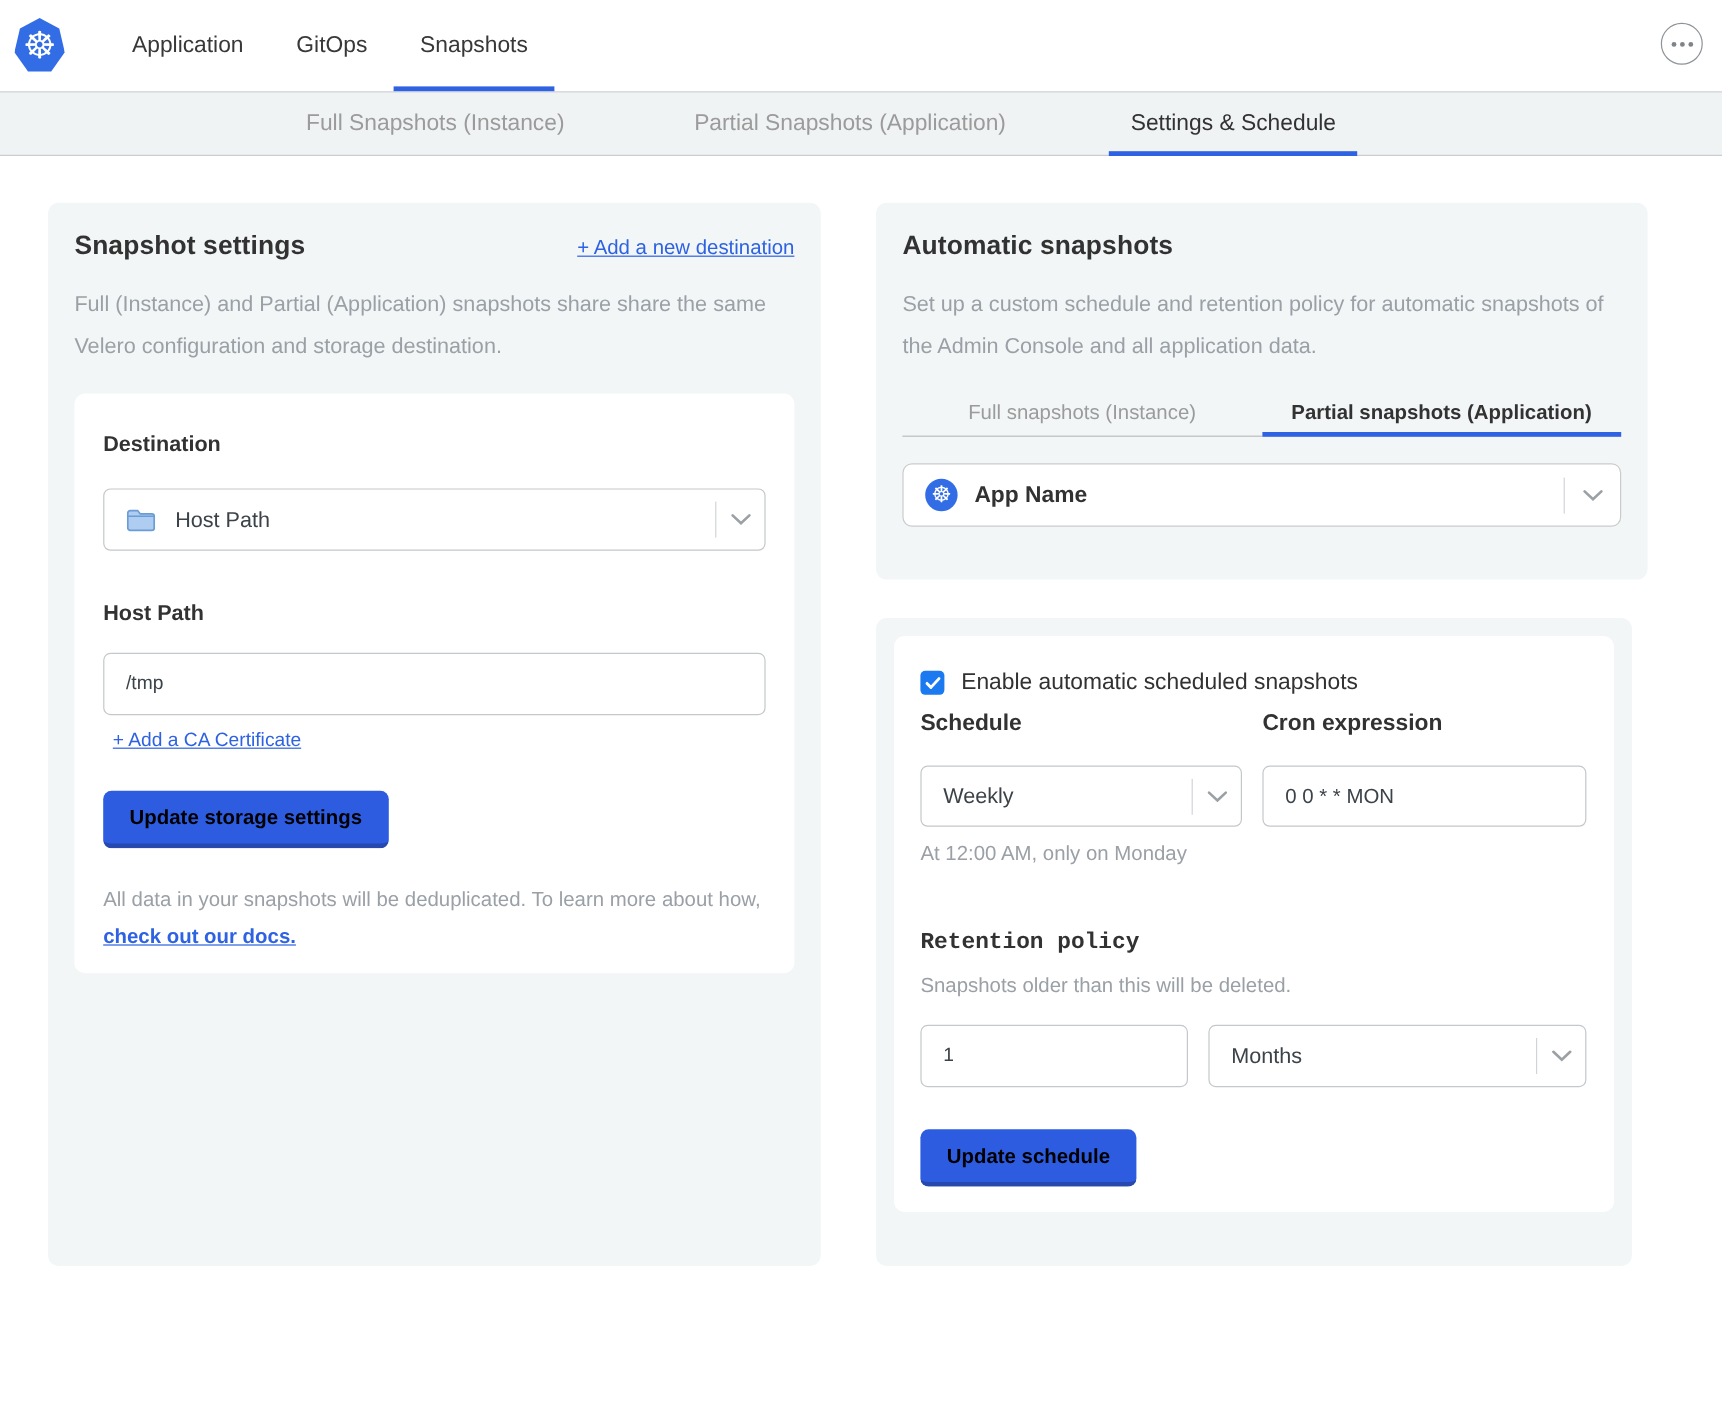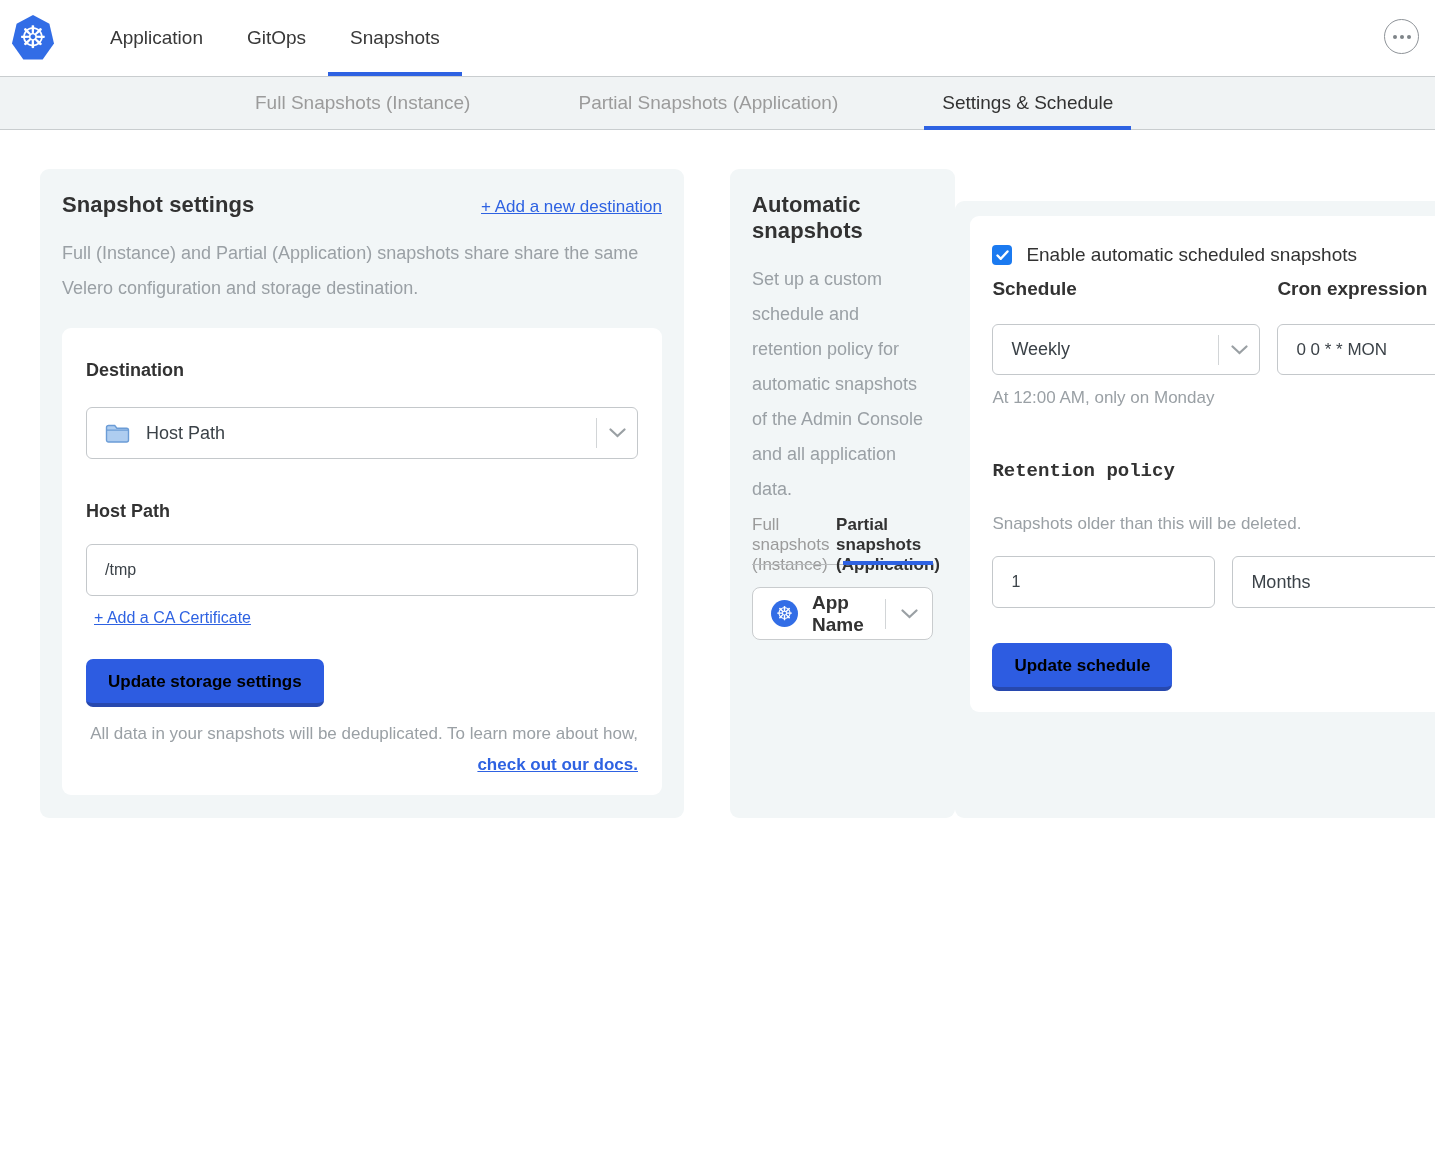--- a/index.html
+++ b/index.html
@@ -57,21 +57,21 @@
   .subtab.active::after {
     content: ""; position: absolute; left: 0; right: 0; bottom: -1px;
     height: 4px; background: var(--accent, #2e62e2);
   }
 
   
   .main { display: flex; padding: 39px 40px 13px 40px; gap: 46px; align-items: stretch; }
   .panel { background: #f2f6f7; border-radius: 9px; }
   .left-col { flex: 0 0 644px; display: flex; }
   .left-panel { width: 644px; padding: 23px 22px; }
-  .right-col { width: 643px; display: flex; flex-direction: row; }
+  .right-col { width: 643px; display: flex; flex-direction: column; }
   .auto-panel { width: 643px; padding: 23px 22px 44px 22px; }
   .sched-panel { width: 630px; margin-top: 32px; padding: 15px 15px 45px 15px; flex: 1 0 auto; }
 
   h2.panel-title { font-size: 22px; font-weight: 700; color: #323232; letter-spacing: 0.1px; }
   .gray-text { color: #9aa0a5; font-size: 18px; line-height: 35px; font-weight: 400; }
 
   a.blue-link {
     color: var(--accent, #2e62e2); text-decoration: underline; cursor: pointer;
     font-weight: 500;
   }
@@ -145,33 +145,33 @@
   .form-grid { display: flex; gap: 17px; margin-top: 12px; }
   .fg-col1 { width: 268px; }
   .fg-col2 { width: 270px; }
   .fg-label { font-size: 19px; font-weight: 700; color: #323232; }
   .fg-field { margin-top: 24px; justify-content: flex-end; }
   .sel51 { height: 51px; }
   .cron-human { margin-top: 13px; color: #9aa0a5; font-size: 17px; }
 
   .retention-title { font-size: 19px; font-weight: 700; margin-top: 52px; font-family: Liberation Mono, monospace; }
   .retention-desc { margin-top: 18px; width: 540px; color: #9aa0a5; font-size: 17px; line-height: 30px; }
-  .retention-hint { margin-top: 32px; color: #9aa0a5; font-size: 17px; }
+  .retention-hint { margin-top: 16px; color: #9aa0a5; font-size: 17px; }
   .retention-row { display: flex; gap: 17px; margin-top: 22px; }
   .ret-num { width: 223px; }
   .ret-unit { width: 315px; }
   .sched-btn-wrap { margin-top: 35px; }
 
   .mt42 { margin-top: 42px; }
   .mt26 { margin-top: 26px; }
   .mt22 { margin-top: 22px; }
   .mt18 { margin-top: 18px; }
   .mt13 { margin-top: 13px; }
   .mt32 { margin-top: 32px; }
-  .mt27 { margin-top: 11px; text-align: right; }
+  .mt27 { margin-top: 27px; }
   .panel-head { display: flex; justify-content: space-between; align-items: baseline; }
   .add-dest { font-size: 17px; }
   .ca-link { font-size: 16px; margin-left: 8px; }
   .desc-width { max-width: 590px; }
 </style>
 </head>
 <body>
 
 <div class="topnav">
   <div class="logo">

